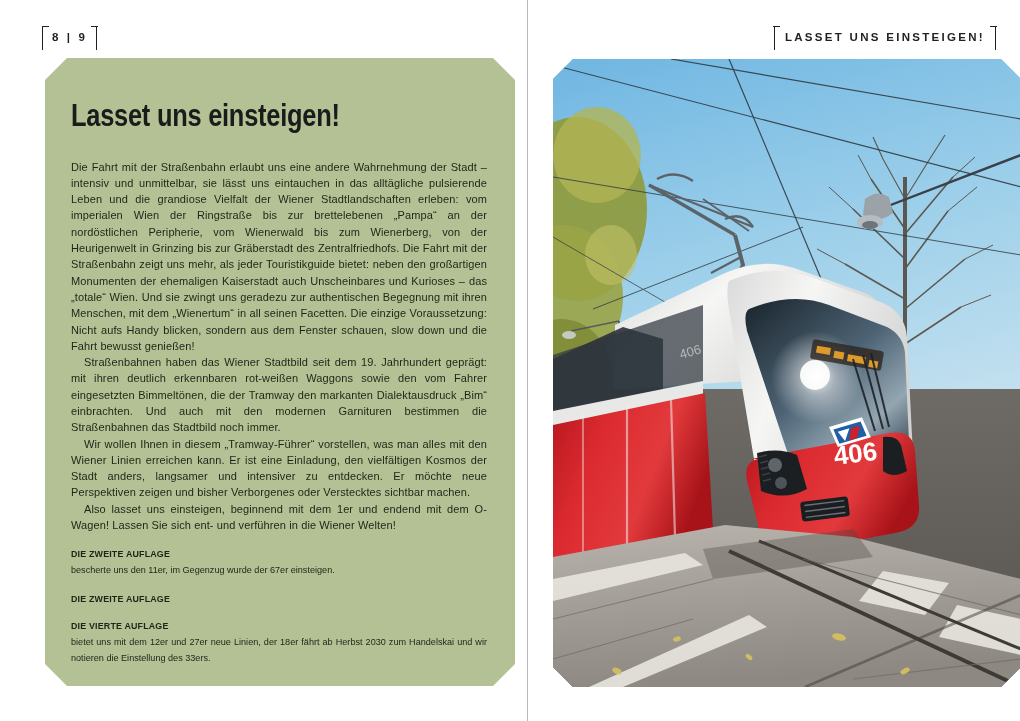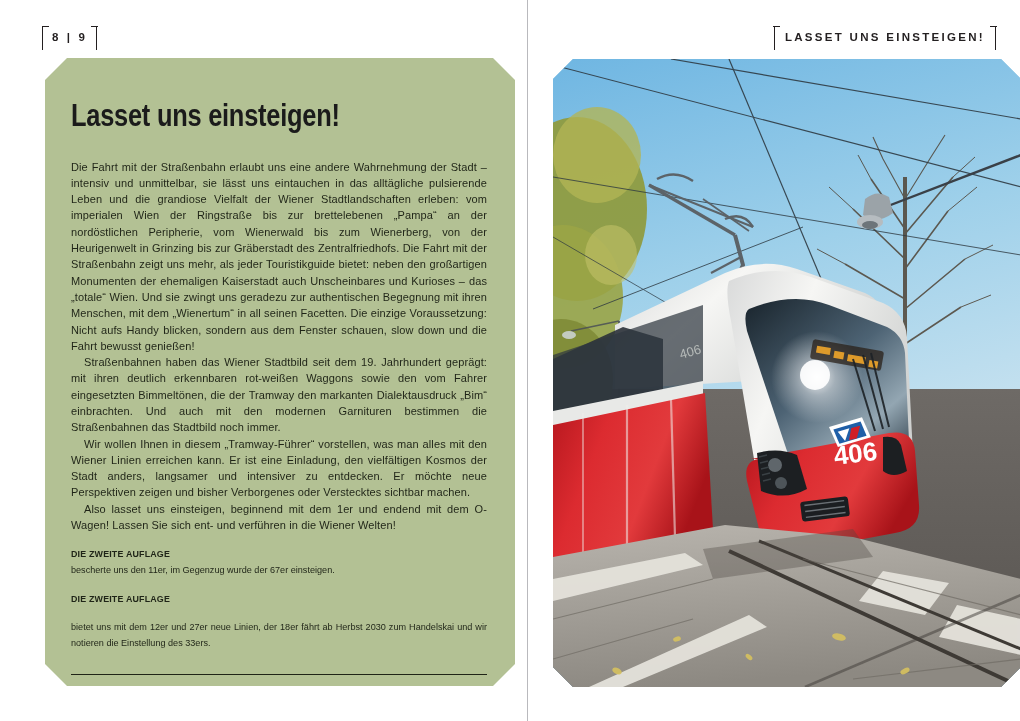--- a/index.html
+++ b/index.html
@@ -216,20 +216,21 @@
     <div class="sub-block">
       <div class="sub-head">DIE ZWEITE AUFLAGE</div>
       <div class="sub-body">bescherte uns den 11er, im Gegenzug wurde der 67er einsteigen.</div>
     </div>
 
     <div class="sub-block">
       <div class="sub-head">DIE ZWEITE AUFLAGE</div>
     </div>
 
     <div class="sub-block">
+      <div class="sub-head">DIE VIERTE AUFLAGE</div>
       <div class="sub-body">bietet uns mit dem 12er und 27er neue Linien, der 18er fährt ab Herbst 2030 zum Handelskai und wir notieren die Einstellung des 33ers.</div>
     </div>
 
     <hr class="rule">
   </div>
 
   <div class="photo">
     <svg viewBox="0 0 468 628" preserveAspectRatio="xMidYMid slice">
       <defs>
         <linearGradient id="sky" x1="0" y1="0" x2="0.3" y2="1">

